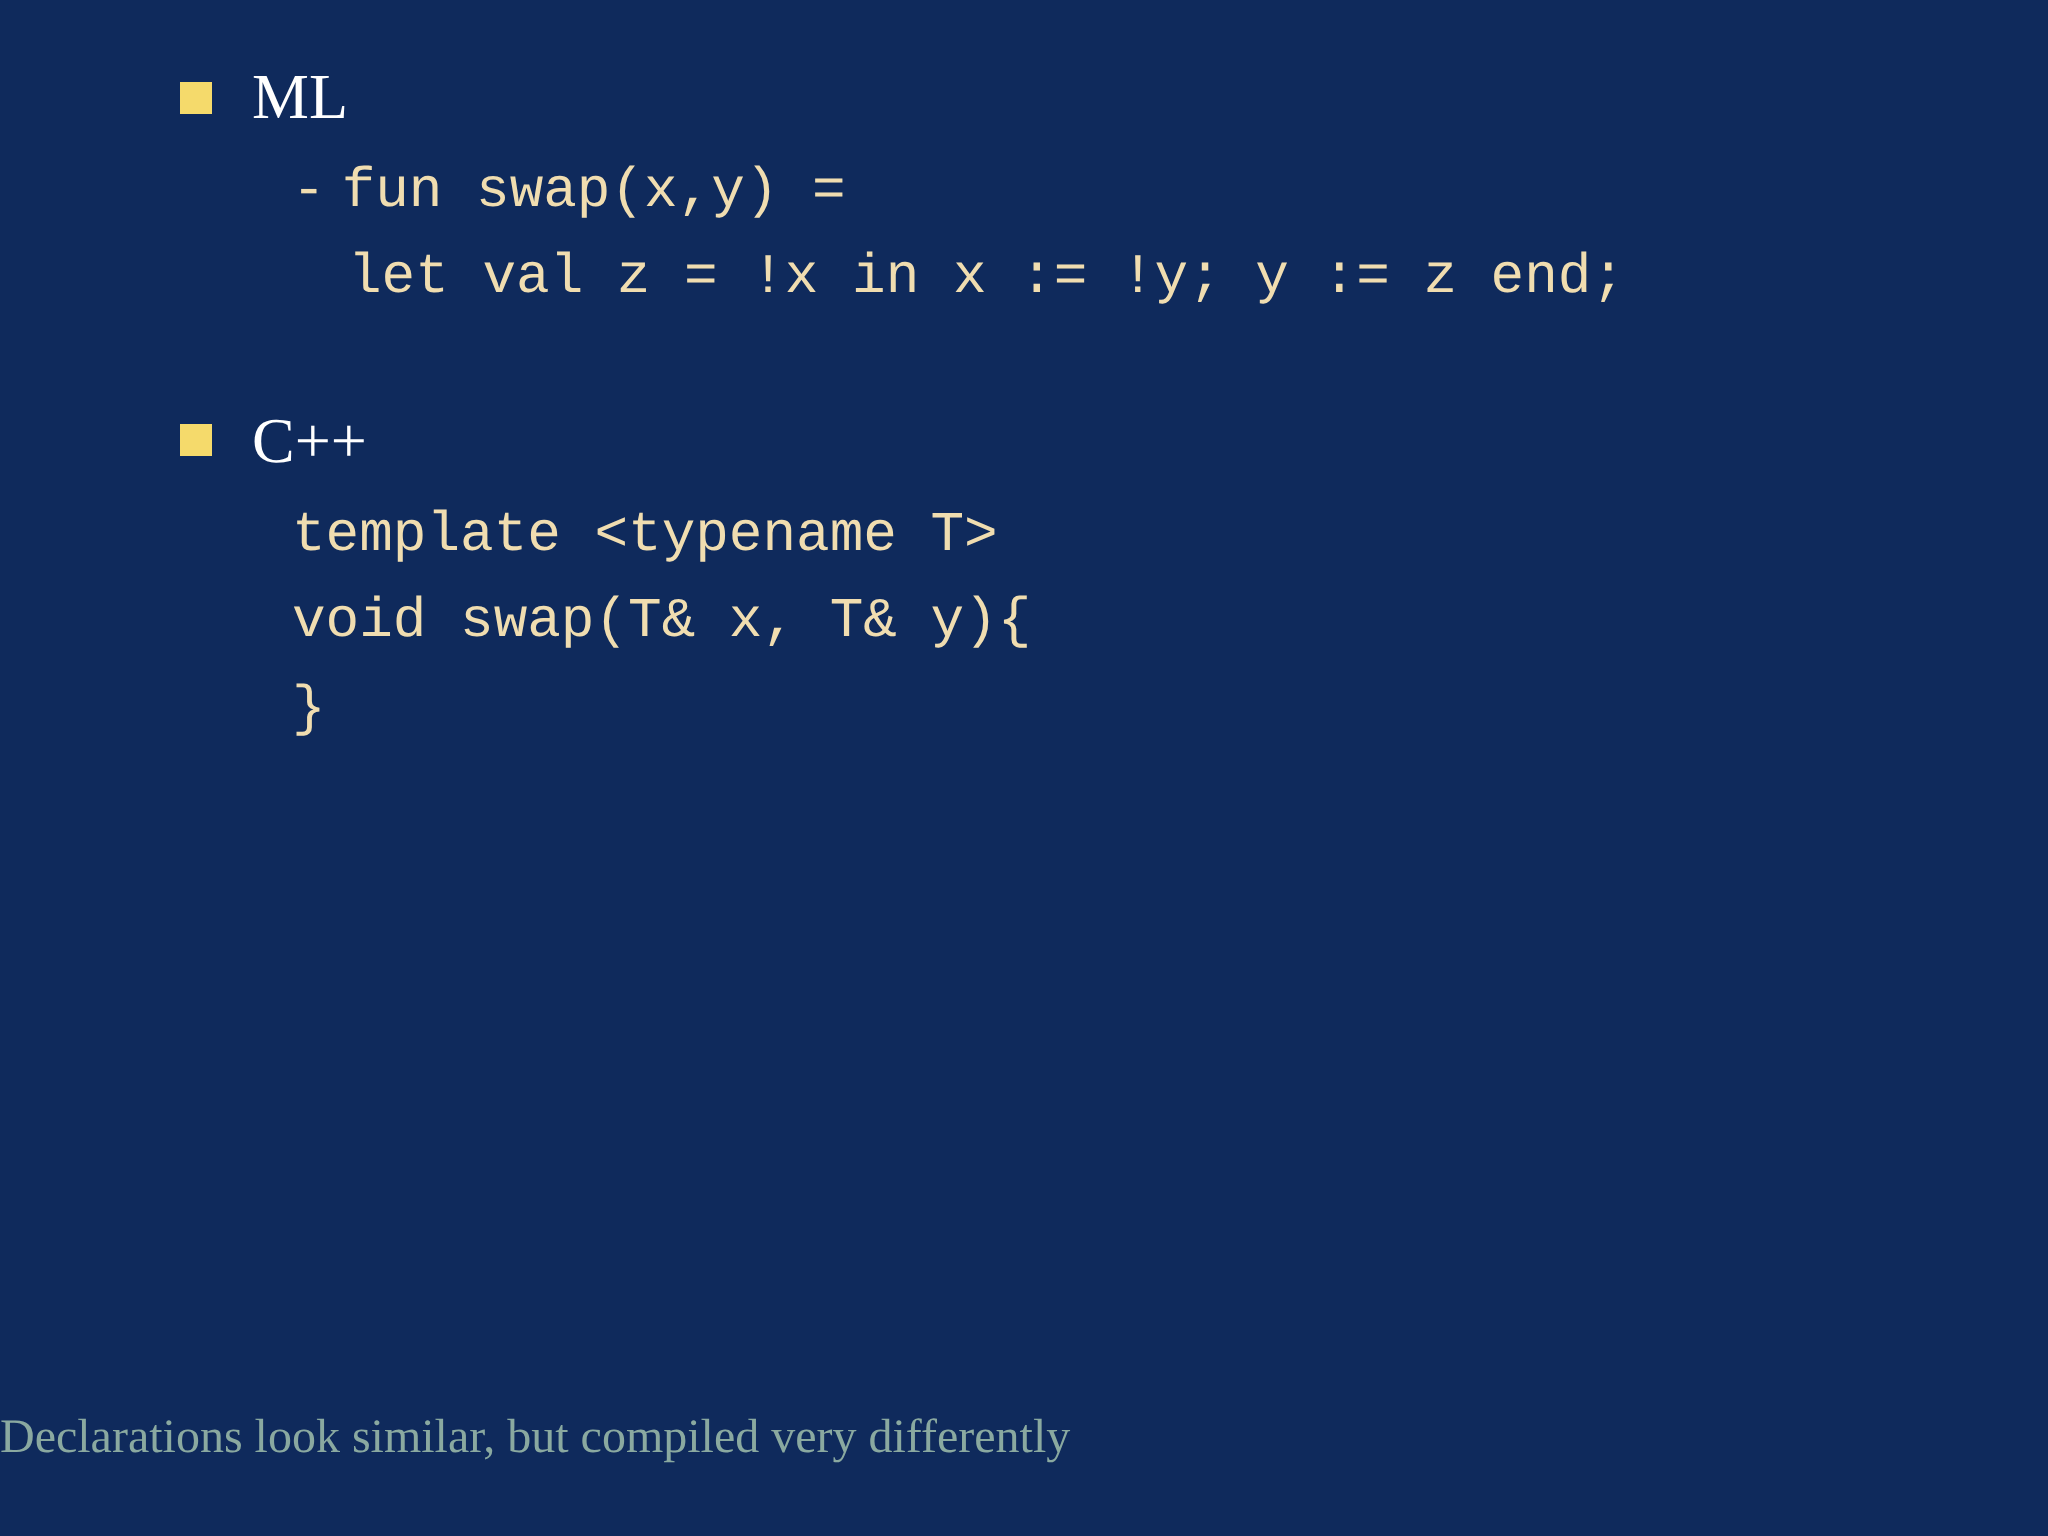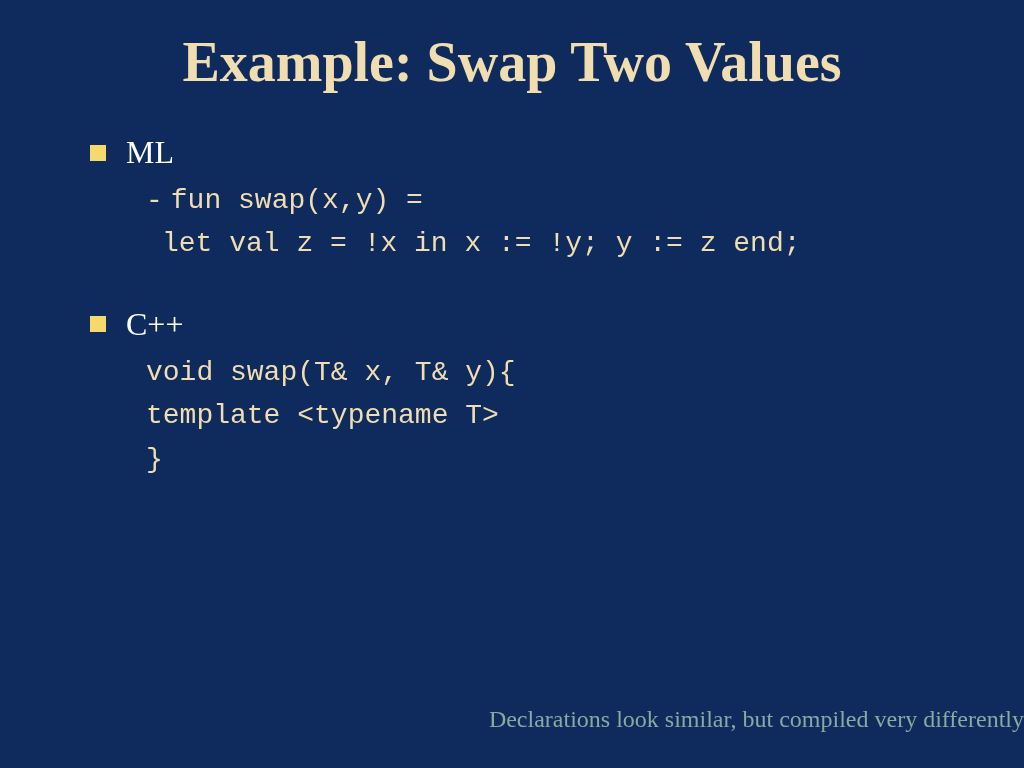--- a/index.html
+++ b/index.html
@@ -60,39 +60,38 @@
     margin-right: 8px;
   }
   .code {
     font-family: Liberation Mono, monospace;
     color: #f0ddb0;
     font-size: 28px;
     line-height: 1.55;
     white-space: pre;
   }
   .code-indent {
-    margin-left: 16px;
+    margin-left: 28px;
   }
   .footer-note {
     position: absolute;
     left: 0;
     right: 0;
     bottom: 35px;
-    text-align: right;
+    text-align: left;
     font-family: "Comic Sans MS", "Comic Sans", cursive;
     color: #8aa9a0;
     font-size: 24px;
   }
 </style>
 </head>
 <body>
 
 <div class="slide">
 
-  <h1 class="title">Example: Swap Two Values</h1>
 
   <div class="section">
     <div class="bullet-row">
       <div class="bullet"></div>
       <div class="bullet-label">ML</div>
     </div>
     <div class="code-block">
       <div class="code-dash-row">
         <span class="dash">-</span>
         <span class="code">fun swap(x,y) =</span>
@@ -100,21 +99,21 @@
       <div class="code code-indent">let val z = !x in x := !y; y := z end;</div>
     </div>
   </div>
 
   <div class="section">
     <div class="bullet-row">
       <div class="bullet"></div>
       <div class="bullet-label">C++</div>
     </div>
     <div class="code-block">
+      <div class="code">template &lt;typename T&gt;</div>
       <div class="code">void swap(T&amp; x, T&amp; y){</div>
-      <div class="code">template &lt;typename T&gt;</div>
       <div class="code">}</div>
     </div>
   </div>
 
   <div class="footer-note">Declarations look similar, but compiled very differently</div>
 
 </div>
 
 </body></html>

